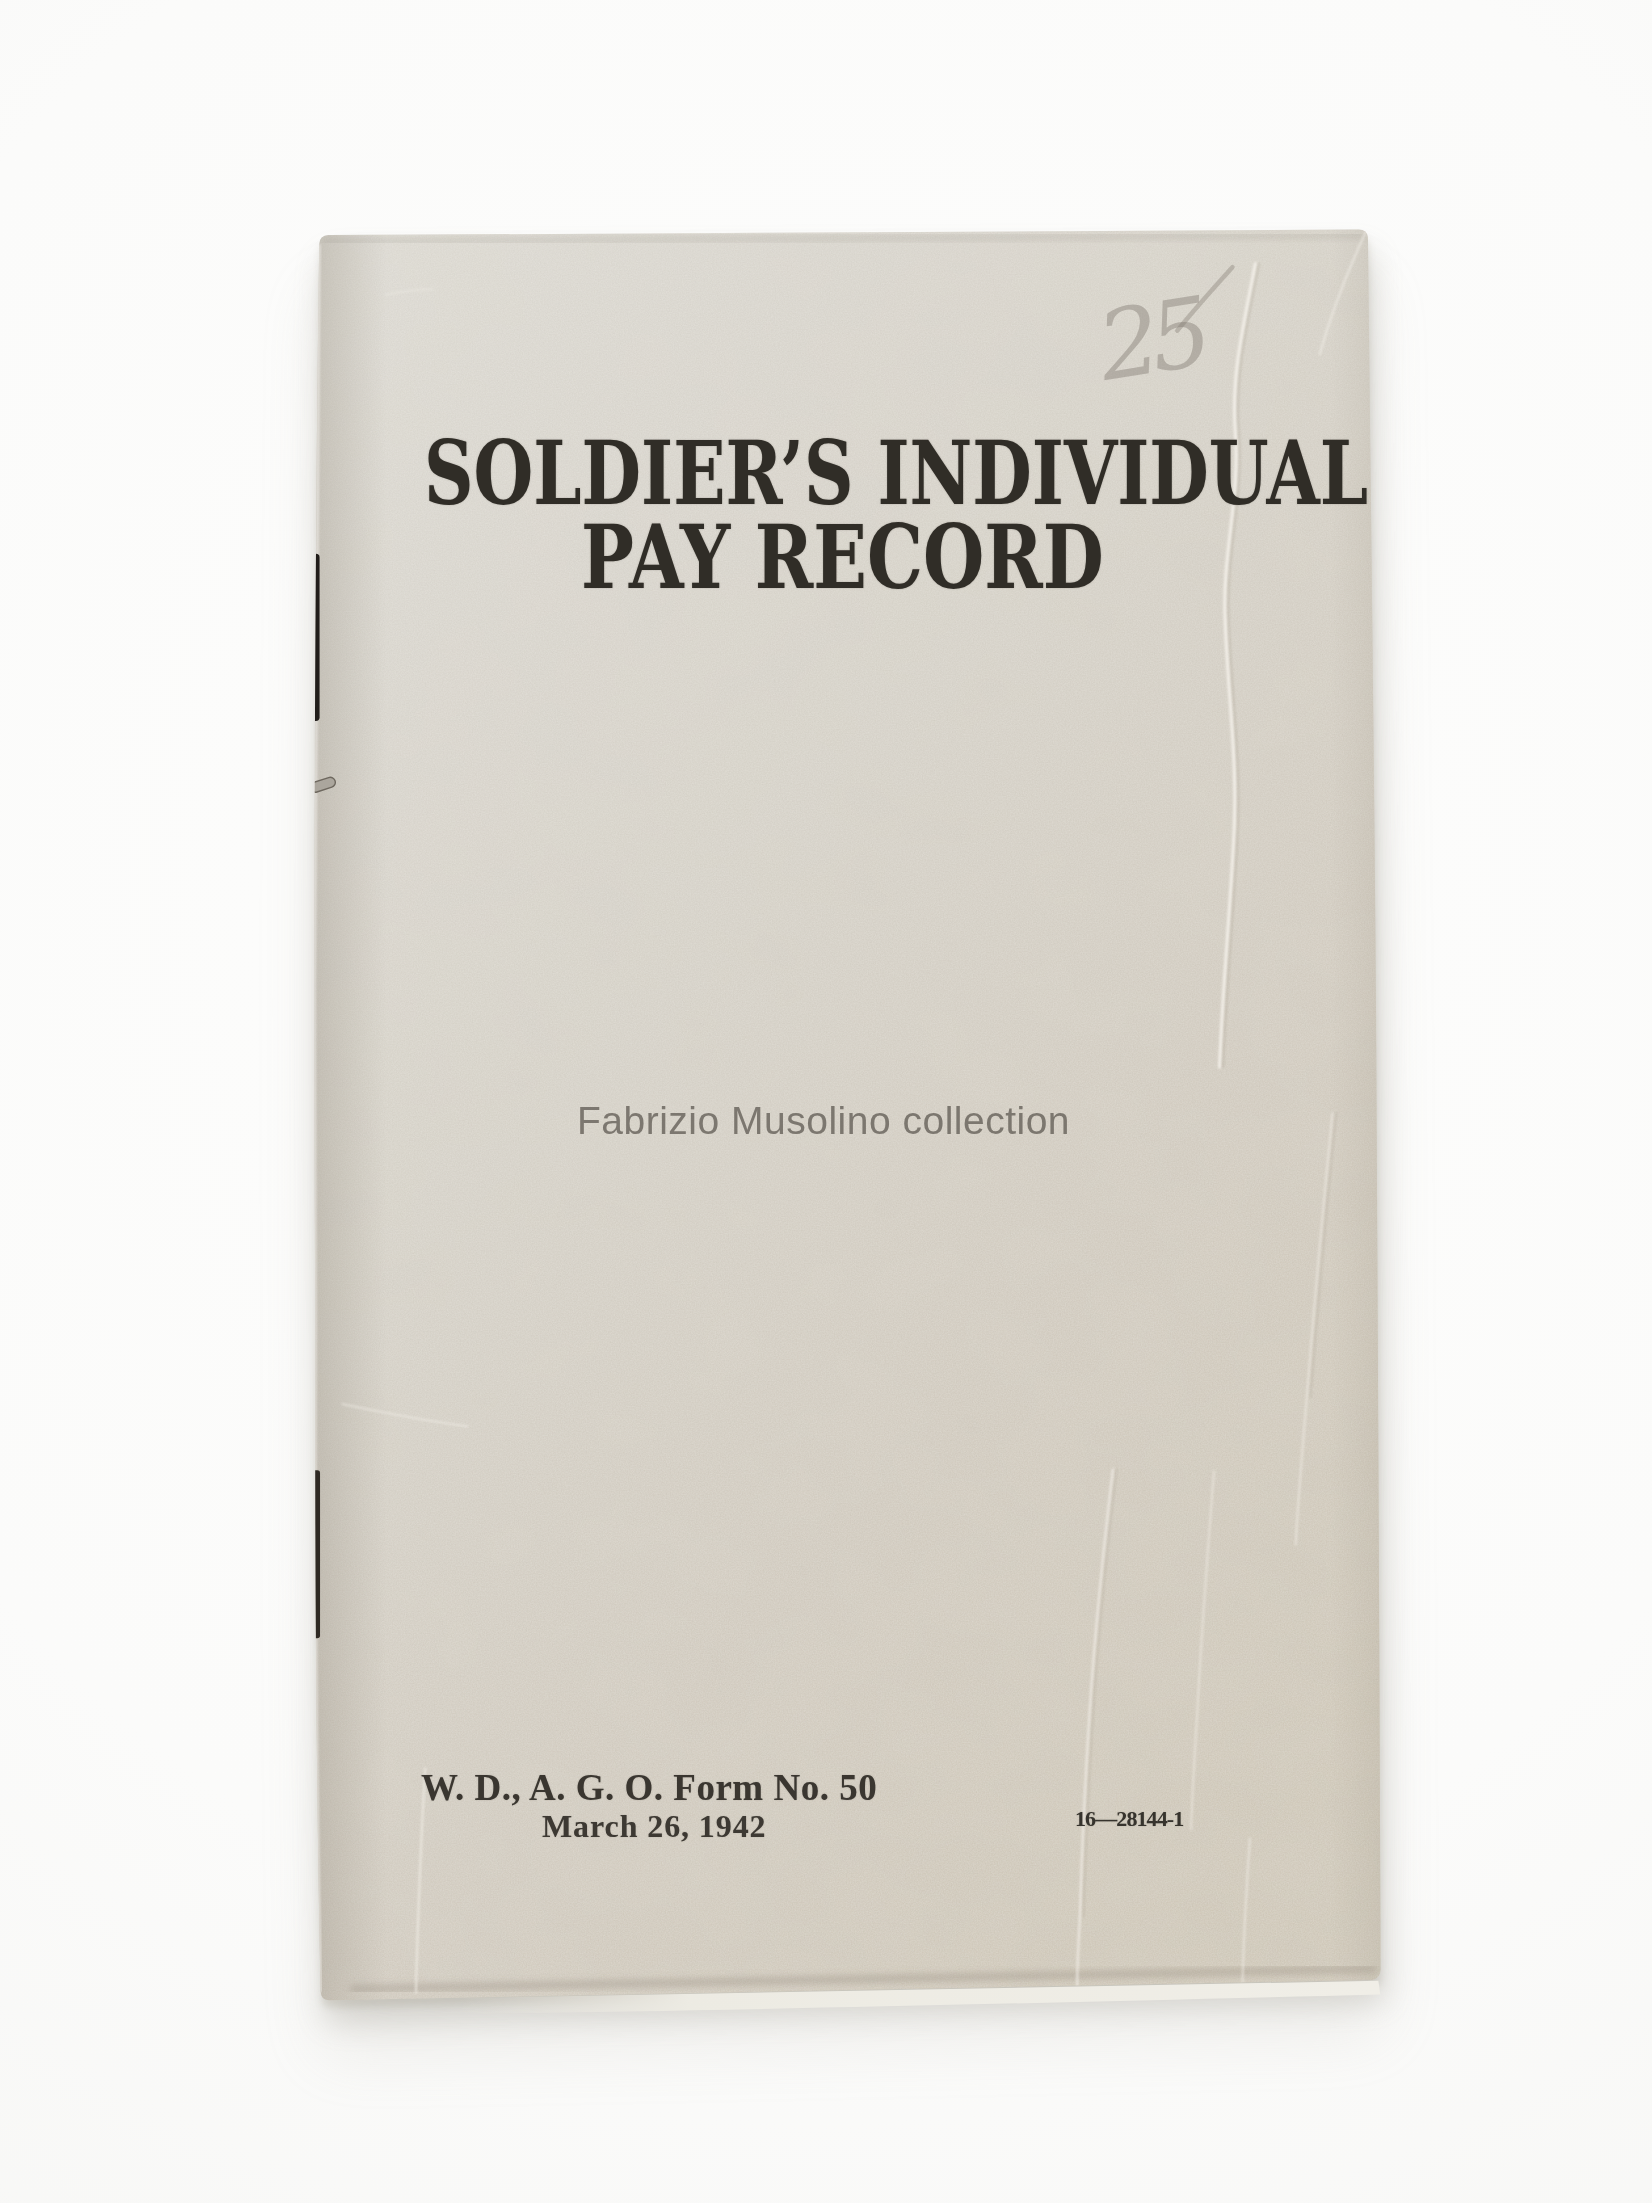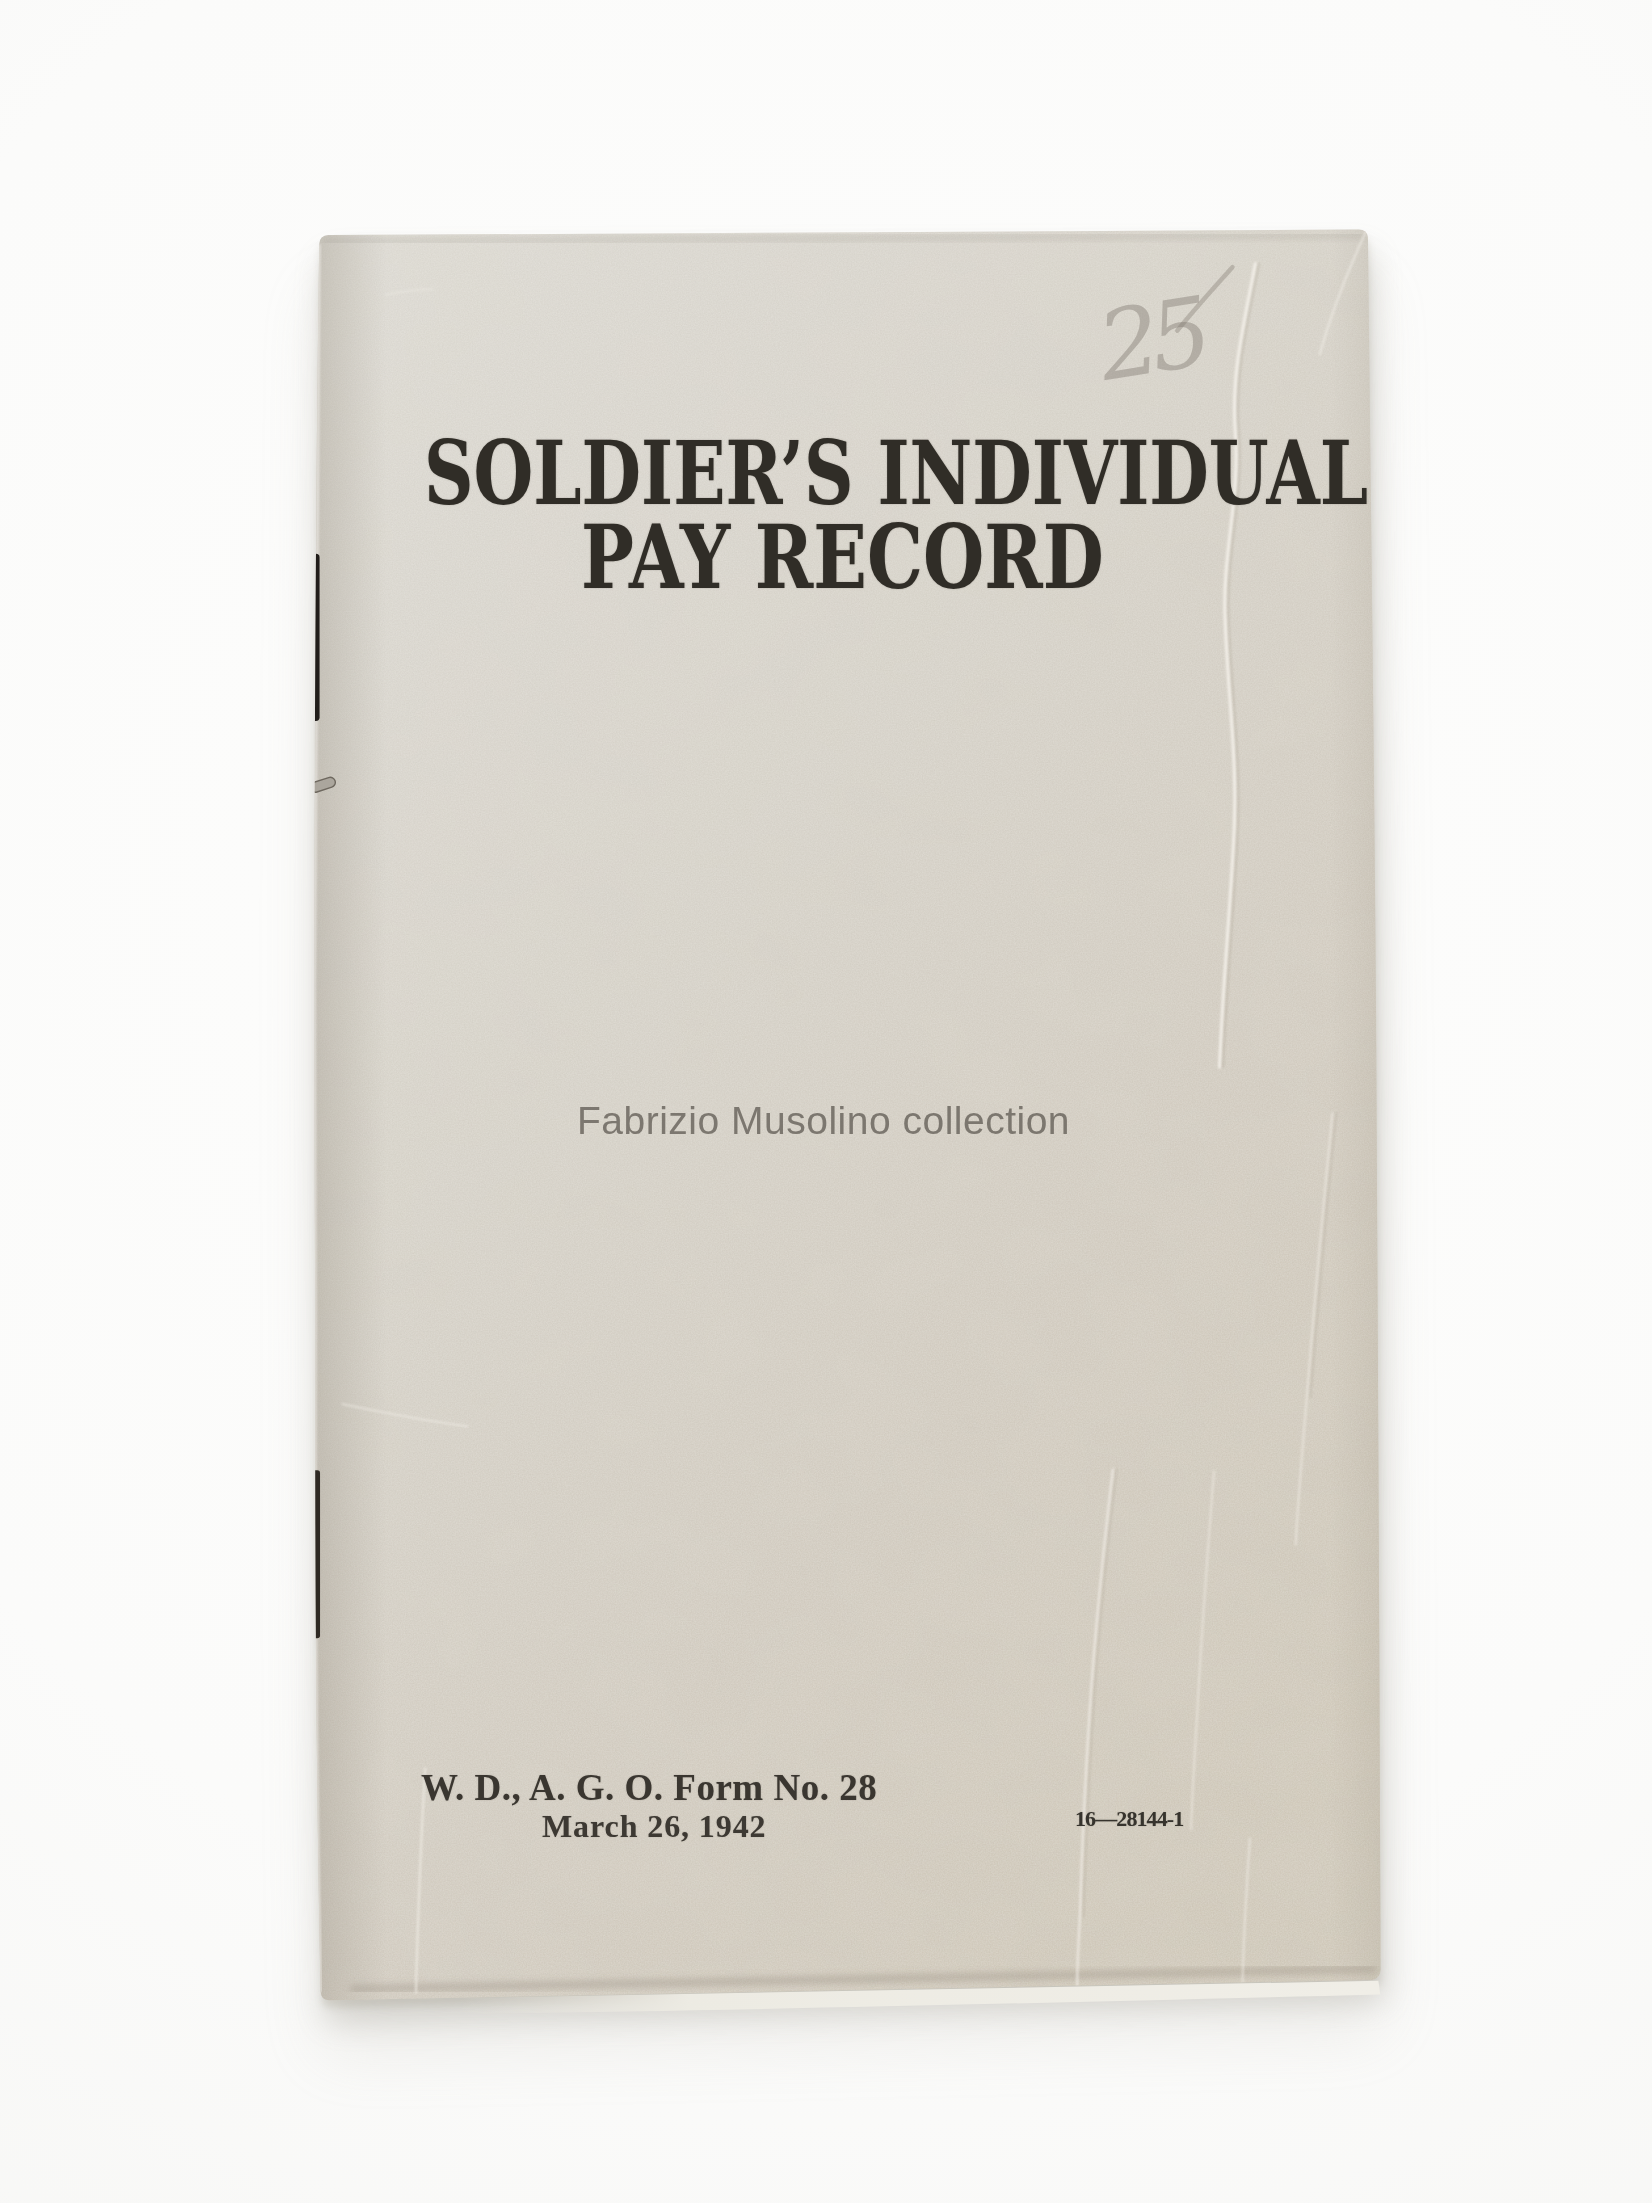--- a/index.html
+++ b/index.html
@@ -179,18 +179,18 @@
 
       <text x="1203" y="414" transform="rotate(-9 1203 414)" font-family="DejaVu Serif, Liberation Serif, serif" font-style="italic" font-size="104" letter-spacing="-10" fill="#7f7870" opacity="0.42">25</text>
     </g>
   </svg>
 
   <div class="txt title-line title-1">SOLDIER’S INDIVIDUAL</div>
   <div class="txt title-line title-2">PAY RECORD</div>
 
   <div class="txt watermark">Fabrizio Musolino collection</div>
 
-  <div class="txt form-line">W. D., A. G. O. Form No. 28</div>
+  <div class="txt form-line">W. D., A. G. O. Form No. 50</div>
   <div class="txt date-line">March 26, 1942</div>
   <div class="txt code-line">16—28144-1</div>
 
 </div>
 
 
 </body></html>

